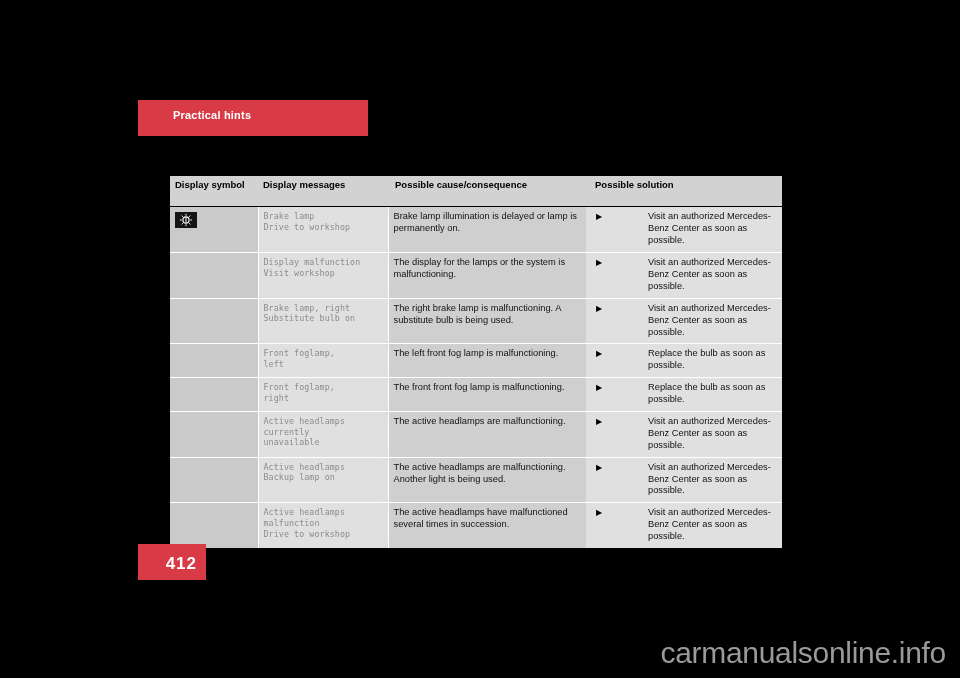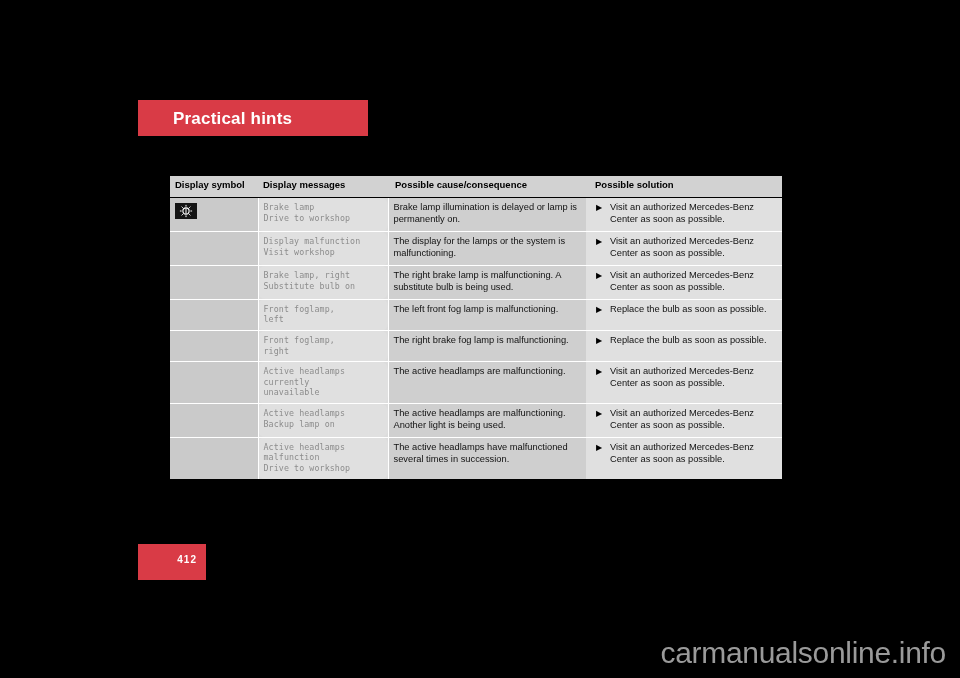--- a/index.html
+++ b/index.html
@@ -22,21 +22,21 @@
     top: 100px;
     width: 230px;
     height: 36px;
     background: #d93b46;
   }
   #section-banner .banner-label {
     position: absolute;
     left: 35px;
     top: 9px;
     color: #ffffff;
-    font-size: 17px;
+    font-size: 11px;
     font-weight: bold;
     letter-spacing: 0.2px;
     white-space: nowrap;
   }
 
   
   #fault-table {
     position: absolute;
     left: 170px;
     top: 176px;
@@ -49,21 +49,21 @@
   #fault-table col.c-message  { width: 130px; }
   #fault-table col.c-cause    { width: 198px; }
   #fault-table col.c-solution { width: 196px; }
 
   #fault-table thead th {
     background: #d2d2d2;
     font-size: 9.5px;
     font-weight: bold;
     color: #000000;
     text-align: left;
-    padding: 4px 6px 7px 5px;
+    padding: 4px 6px 16px 5px;
     border-bottom: 1px solid #000000;
     vertical-align: middle;
     line-height: 1.1;
   }
   #fault-table thead th.th-cause { padding-left: 7px; }
   #fault-table thead th.th-solution { padding-left: 9px; }
 
   #fault-table tbody td {
     vertical-align: top;
     padding: 4px 6px 5px 5px;
@@ -111,21 +111,21 @@
   }
   .bullet-triangle {
     flex: 0 0 auto;
     width: 14px;
     padding-left: 5px;
     padding-top: 1px;
     font-size: 8px;
     color: #000000;
     line-height: 1.2;
   }
-  .solution-text { flex: 1 1 auto; }
+  .solution-text { flex: 1 1 auto; margin-left: 38px; }
 
   
   .symbol-badge {
     display: inline-block;
     width: 22px;
     height: 16px;
     background: #141414;
     position: relative;
     margin-top: 1px;
   }
@@ -138,21 +138,21 @@
     top: 544px;
     width: 68px;
     height: 36px;
     background: #d93b46;
   }
   #page-number-block .page-number-label {
     position: absolute;
     right: 9px;
     top: 10px;
     color: #ffffff;
-    font-size: 10px;
+    font-size: 17px;
     font-weight: bold;
     letter-spacing: 1px;
     text-align: center;
   }
 
   
   #watermark {
     position: absolute;
     right: 14px;
     bottom: 8px;
@@ -244,21 +244,21 @@
           <div class="solution-line">
             <span class="bullet-triangle">▶</span>
             <span class="solution-text">Replace the bulb as soon as possible.</span>
           </div>
         </td>
       </tr>
       <tr>
         <td class="cell-symbol"></td>
         <td class="cell-message">Front foglamp,
 right</td>
-        <td class="cell-cause">The right brake fog lamp is malfunctioning.</td>
+        <td class="cell-cause">The front front fog lamp is malfunctioning.</td>
         <td class="cell-solution">
           <div class="solution-line">
             <span class="bullet-triangle">▶</span>
             <span class="solution-text">Replace the bulb as soon as possible.</span>
           </div>
         </td>
       </tr>
       <tr>
         <td class="cell-symbol"></td>
         <td class="cell-message">Active headlamps

